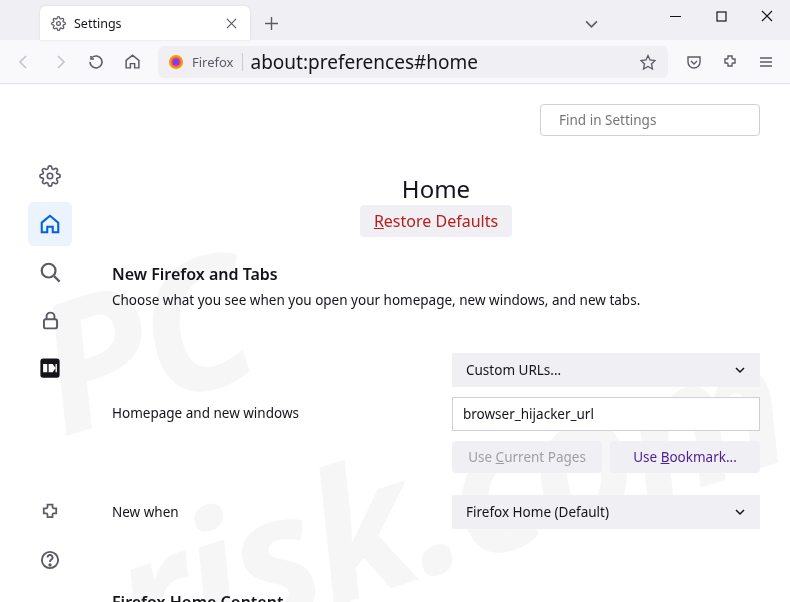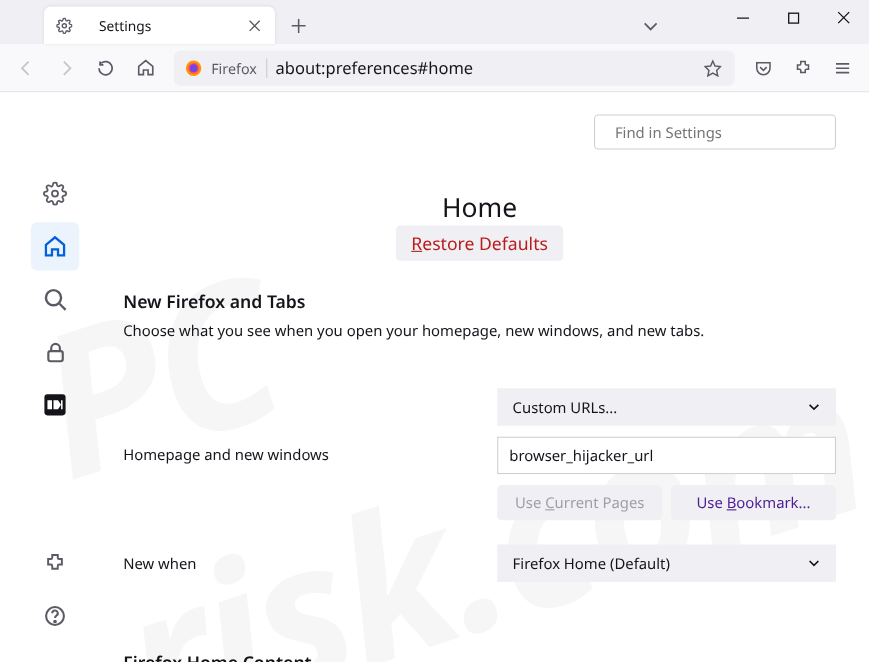--- a/index.html
+++ b/index.html
@@ -1,36 +1,36 @@
 <!DOCTYPE html>
 <html><head>
 <meta charset="utf-8">
 <style>
 * { box-sizing: border-box; margin: 0; padding: 0; font-family: "Segoe UI", system-ui, sans-serif; }
 body { width: 790px; height: 602px; background: #f0f0f4; overflow: hidden; position: relative; }
 
 
 .titlebar { height: 40px; background: #f0f0f4; display: flex; align-items: flex-end; padding-left: 40px; }
-.tab { height: 34px; background: #fff; border-radius: 6px 6px 0 0; min-width: 210px; display: flex; align-items: center; padding: 0 10px; gap: 24px; box-shadow: 0 0 3px rgba(0,0,0,0.1); }
+.tab { height: 34px; background: #fff; border-radius: 6px 6px 0 0; min-width: 210px; display: flex; align-items: center; padding: 0 10px; gap: 8px; box-shadow: 0 0 3px rgba(0,0,0,0.1); }
 .tab-icon { width: 16px; height: 16px; display: flex; align-items: center; justify-content: center; color: #5b5b66; }
 .tab-title { font-size: 12.5px; color: #15141a; flex: 1; }
 .tab-close { width: 18px; height: 18px; display: flex; align-items: center; justify-content: center; color: #5b5b66; cursor: pointer; border-radius: 3px; }
 .new-tab { width: 30px; height: 30px; display: flex; align-items: center; justify-content: center; color: #5b5b66; cursor: pointer; margin-left: 6px; margin-bottom: 2px; }
 .tab-dropdown { width: 30px; height: 30px; display: flex; align-items: center; justify-content: center; color: #5b5b66; cursor: pointer; margin-left: 290px; margin-bottom: 2px; }
 .win-controls { position: absolute; right: 0; top: 0; display: flex; }
 .win-btn { width: 46px; height: 32px; display: flex; align-items: center; justify-content: center; color: #15141a; cursor: pointer; }
 
 
 .toolbar { height: 44px; background: #f9f9fb; display: flex; align-items: center; padding: 0 8px; gap: 4px; border-bottom: 1px solid #e0e0e6; }
 .nav-btn { width: 32px; height: 32px; display: flex; align-items: center; justify-content: center; color: #5b5b66; border-radius: 4px; cursor: pointer; }
 .nav-btn.disabled { color: #c4c4cc; }
 .urlbar { flex: 1; height: 32px; background: #f0f0f4; border-radius: 6px; display: flex; align-items: center; padding: 0 10px; gap: 8px; margin: 0 6px; }
 .urlbar-icon { width: 16px; height: 16px; }
 .urlbar-identity { font-size: 13px; color: #5b5b66; border-right: 1px solid #ccc; padding-right: 8px; }
-.urlbar-text { font-size: 15px; color: #15141a; flex: 1; }
+.urlbar-text { font-size: 19px; color: #15141a; flex: 1; }
 .urlbar-star { width: 20px; height: 20px; display: flex; align-items: center; justify-content: center; color: #5b5b66; cursor: pointer; }
 .tool-icon { width: 32px; height: 32px; display: flex; align-items: center; justify-content: center; color: #5b5b66; border-radius: 4px; cursor: pointer; }
 
 
 .content { background: #fff; height: 518px; display: flex; position: relative; }
 .watermark { position: absolute; inset: 0; display: flex; align-items: center; justify-content: center; pointer-events: none; z-index: 0; }
 .watermark-text { font-size: 180px; font-weight: 700; color: rgba(0,0,0,0.035); transform: rotate(-18deg) translateY(40px); font-style: italic; letter-spacing: -4px; }
 
 .sidebar { width: 100px; padding-top: 70px; display: flex; flex-direction: column; align-items: center; gap: 4px; z-index: 1; position: relative; }
 .sidebar-bottom { margin-top: auto; padding-bottom: 20px; display: flex; flex-direction: column; align-items: center; gap: 4px; }

